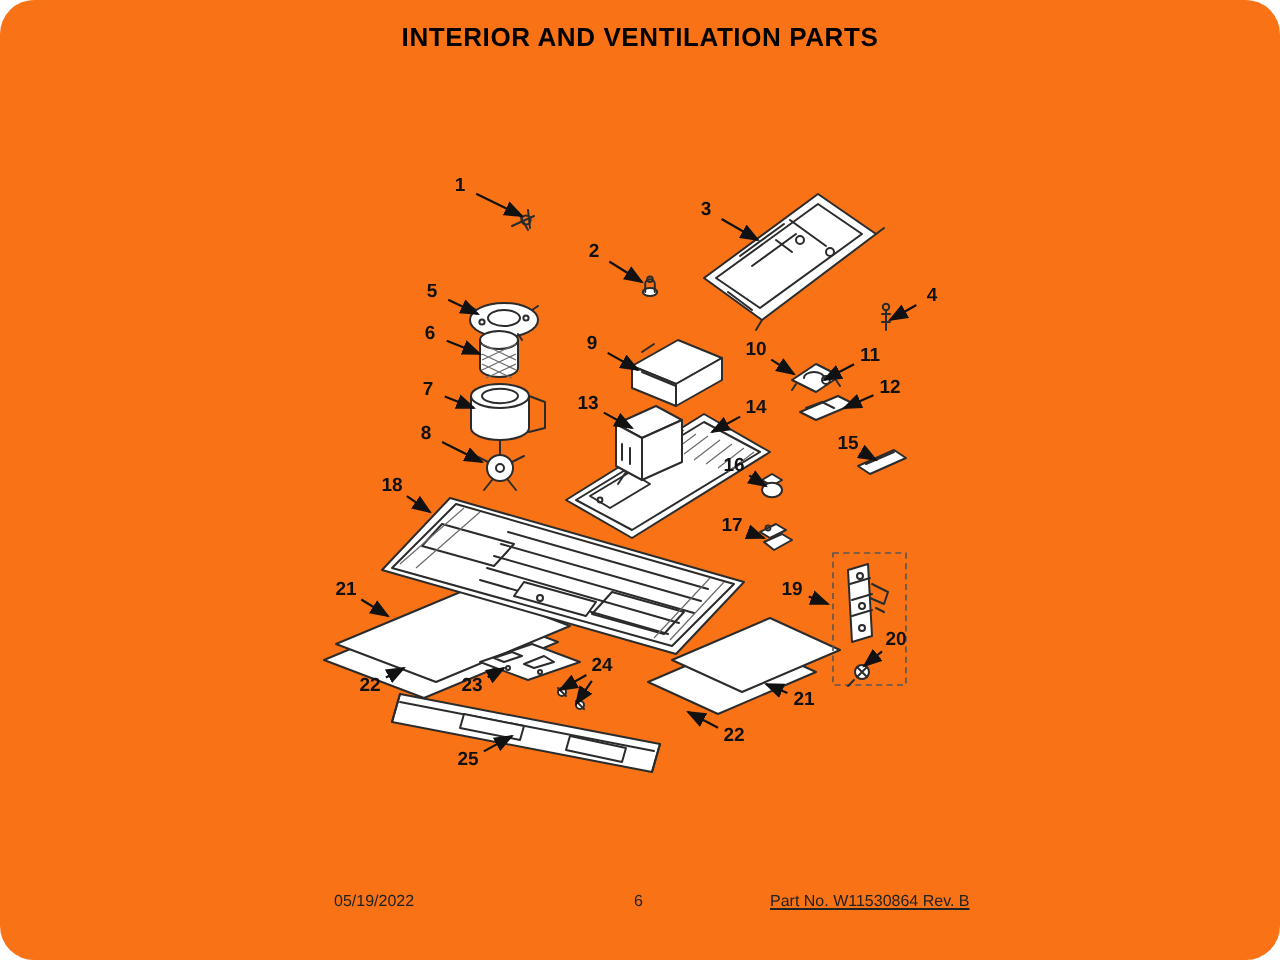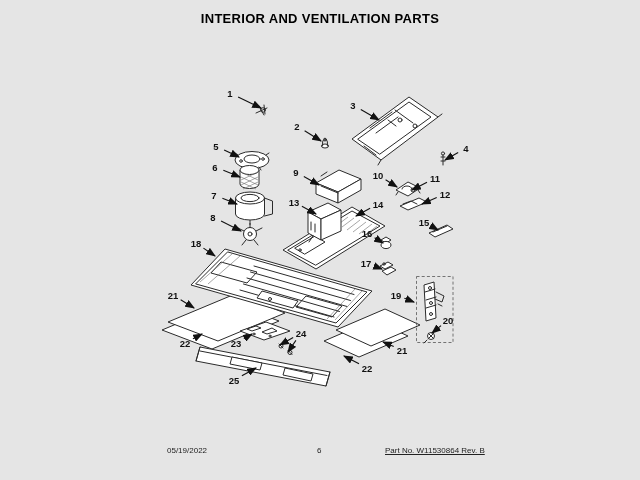--- a/index.html
+++ b/index.html
@@ -1,18 +1,19 @@
 <!DOCTYPE html>
 <html><head>
 <meta charset="utf-8">
 <style>
   html,body{margin:0;padding:0;background:#ffffff;}
   .page{
-    position:relative;width:640px;height:480px;background:#e5e5e5;overflow:hidden;
+    position:relative;width:640px;height:480px;background:#f97316;overflow:hidden;
     font-family:"Liberation Sans", sans-serif;
+    border-radius:17px;
   }
   .title{
     position:absolute;top:11px;left:0;width:640px;text-align:center;
     font-size:13px;font-weight:bold;color:#000;letter-spacing:.3px;
   }
   .diagram{position:absolute;top:0;left:0;}
   .ln{stroke:#2b2b2b;fill:none;stroke-width:1;stroke-linejoin:round;stroke-linecap:round;}
   .lnw{stroke:#2b2b2b;fill:#ffffff;stroke-width:1;stroke-linejoin:round;}
   .thin{stroke:#6b6b6b;fill:none;stroke-width:.6;}
   .dash{stroke:#555;fill:none;stroke-width:.8;stroke-dasharray:3 2.2;}

